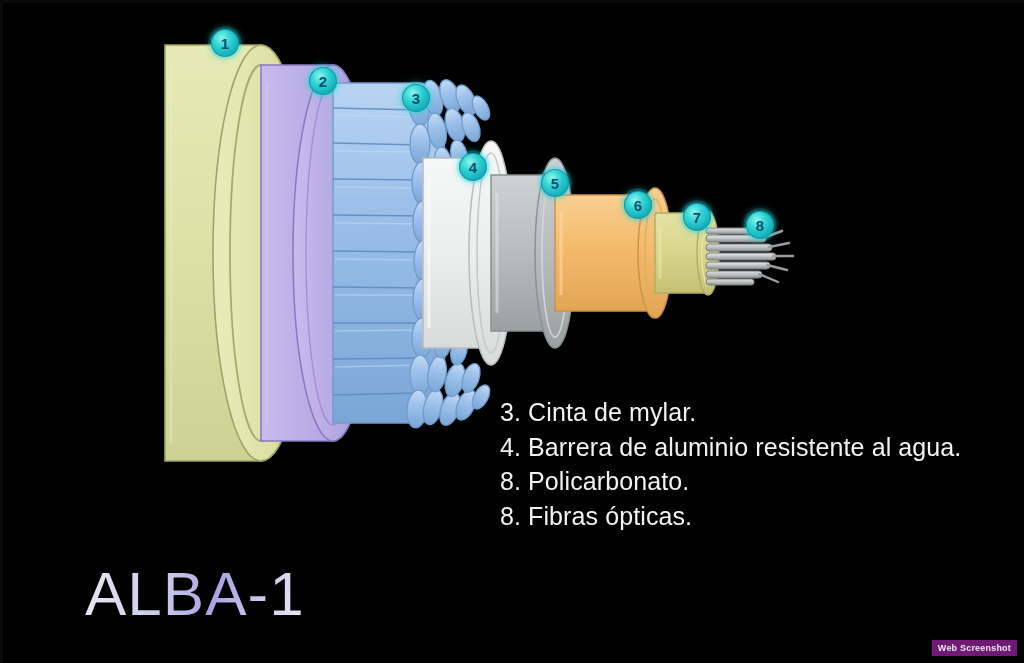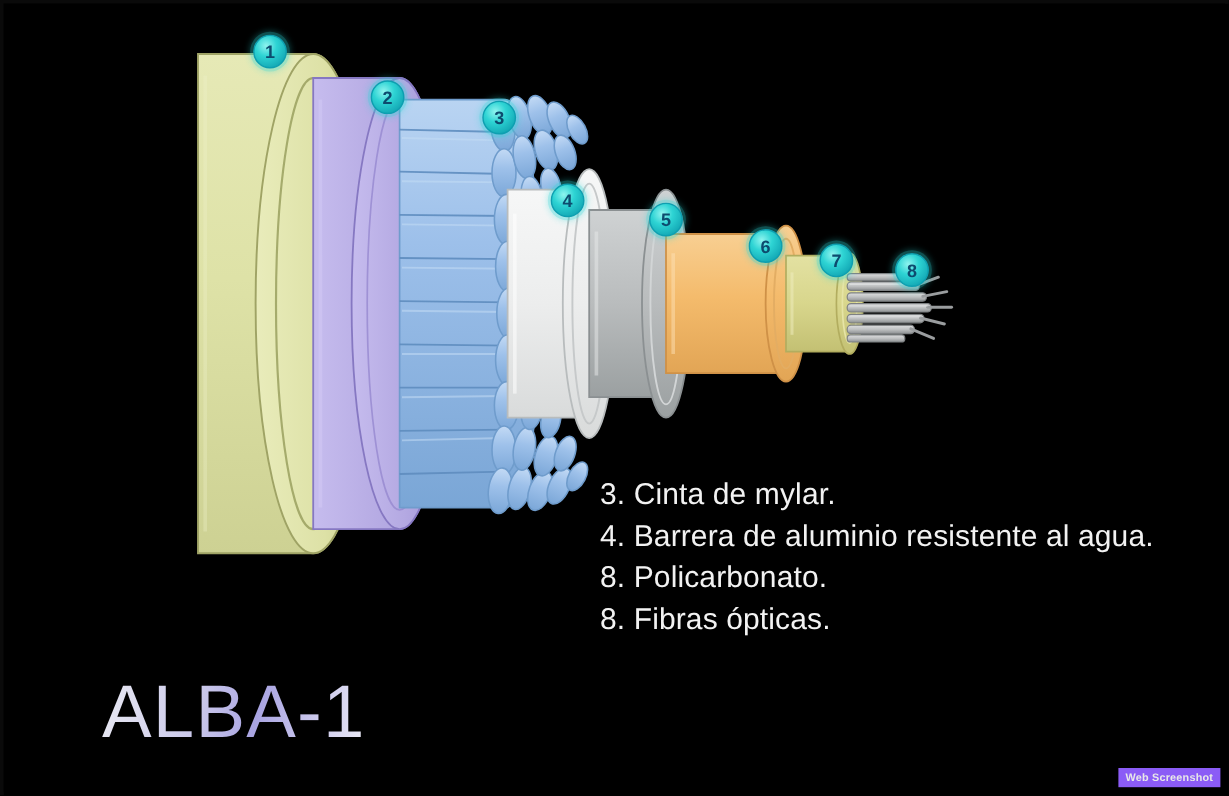--- a/index.html
+++ b/index.html
@@ -34,21 +34,21 @@
     font-weight:400;
     background:linear-gradient(100deg,#e9e9f2 0%,#c9c7ea 38%,#a9a4e2 58%,#ecebf6 100%);
     -webkit-background-clip:text;background-clip:text;
     color:#cfcbe8;
     -webkit-text-fill-color:transparent;
     line-height:1;
     margin-left:39px;
   }
   .watermark{
     position:absolute;right:4px;bottom:4px;
-    background:#8b5cf6;
+    background:#701a75;
     color:#e8e8e8;
     font-size:9px;
     font-weight:bold;
     padding:3px 6px;
     letter-spacing:.2px;
   }
   .badge-num{
     font-family:"Liberation Sans","DejaVu Sans",sans-serif;
     font-size:15px;font-weight:700;fill:#0d4b6e;
   }

